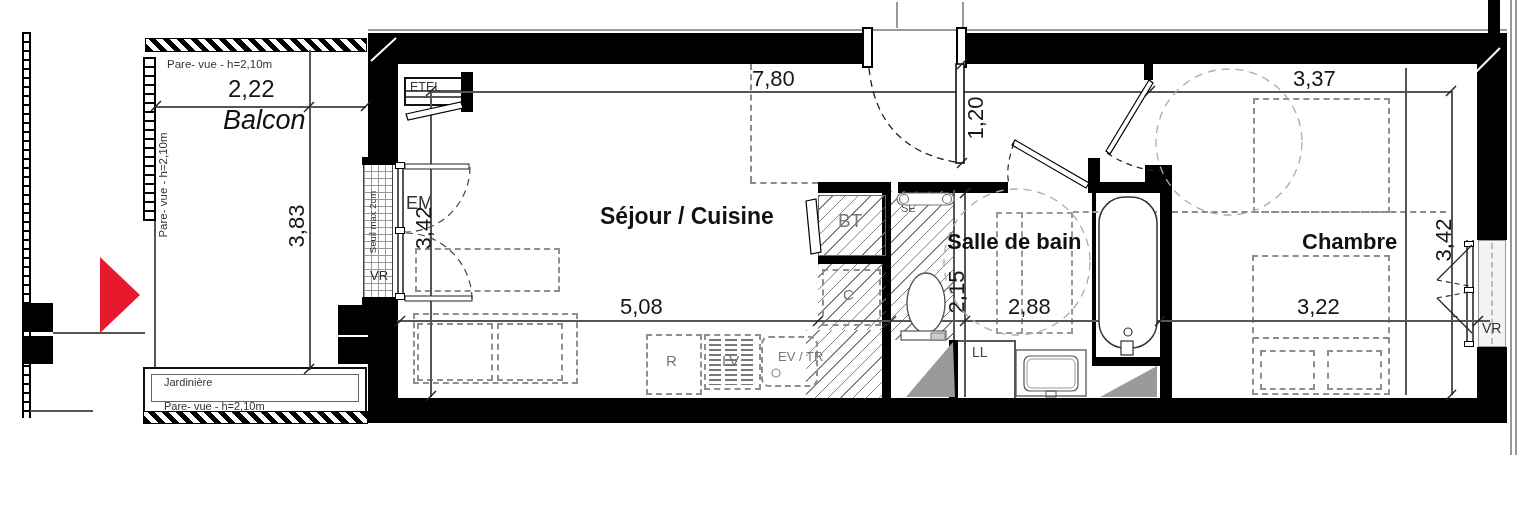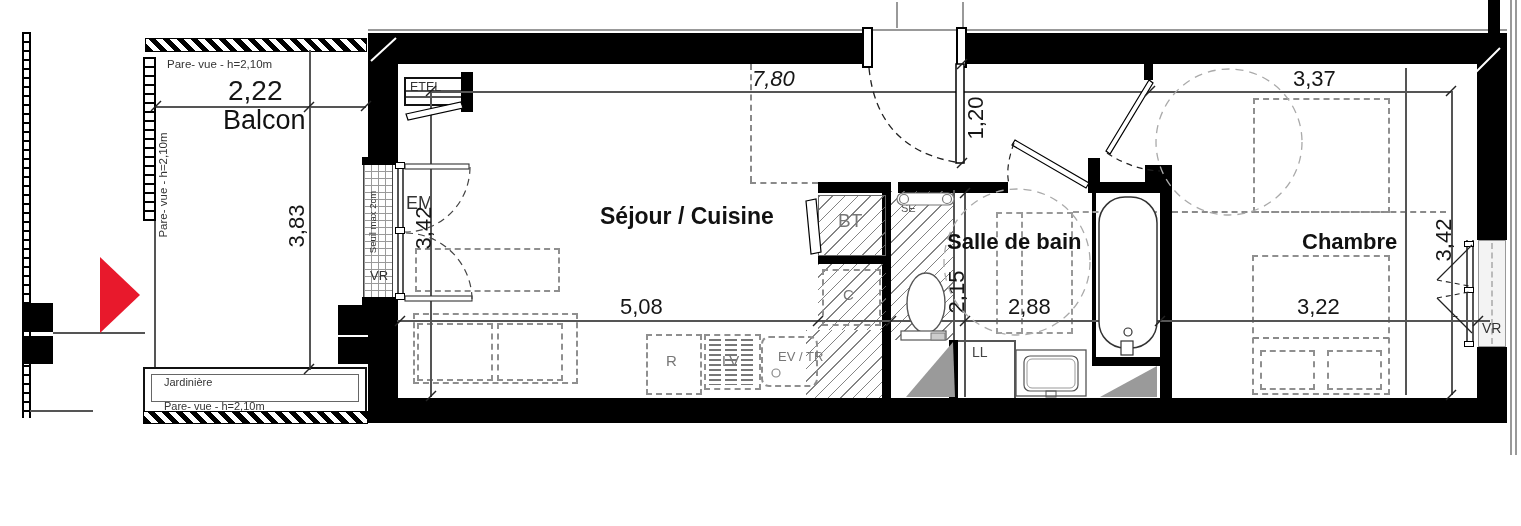--- a/index.html
+++ b/index.html
@@ -47,22 +47,22 @@
   <div class="hatch-pv" style="left:145px;top:38px;width:222px;height:14px;"></div>
   <div class="railing" style="left:143px;top:57px;width:13px;height:164px;"></div>
   <div class="thin" style="left:154px;top:221px;width:2px;height:194px;"></div>
   <div class="box" style="left:143px;top:367px;width:224px;height:46px;"></div>
   <div class="abs" style="left:151px;top:374px;width:208px;height:28px;border:1px solid #666;box-sizing:border-box;"></div>
   <div class="lbl" style="left:164px;top:376px;font-size:11px;">Jardinière</div>
   <div class="lbl" style="left:164px;top:400px;font-size:11px;">Pare- vue - h=2,10m</div>
   <div class="hatch-pv" style="left:143px;top:411px;width:225px;height:13px;"></div>
   <div class="lbl" style="left:167px;top:58px;font-size:11.5px;">Pare- vue - h=2,10m</div>
   <div class="lbl rot" style="left:98px;top:174px;width:130px;height:22px;font-size:11.5px;">Pare- vue - h=2,10m</div>
-  <div class="abs" style="left:223px;top:105px;font-size:27px;color:#111;">Balcon</div>
-  <div class="dim" style="left:228px;top:75px;font-size:28px;">2,22</div>
+  <div class="abs" style="left:223px;top:105px;font-style:italic;font-size:27px;color:#111;">Balcon</div>
+  <div class="dim" style="left:228px;top:75px;font-size:24px;">2,22</div>
   <div class="dim rot" style="left:267px;top:215px;width:60px;height:22px;">3,83</div>
   <div class="thin" style="left:156px;top:106px;width:210px;height:2px;"></div>
   <div class="thin" style="left:309px;top:50px;width:2px;height:320px;"></div>
 
   <div class="gray-line" style="left:368px;top:29px;width:1139px;height:2px;"></div>
   <div class="gray-line" style="left:896px;top:2px;width:2px;height:26px;"></div>
   <div class="gray-line" style="left:962px;top:2px;width:2px;height:26px;"></div>
   <div class="wall" style="left:368px;top:33px;width:500px;height:31px;"></div>
   <div class="wall" style="left:965px;top:33px;width:542px;height:31px;"></div>
   <div class="wall" style="left:368px;top:33px;width:30px;height:130px;"></div>
@@ -161,21 +161,21 @@
   <div class="lbl" style="left:1482px;top:320px;font-size:14px;">VR</div>
 
   <div class="thin" style="left:431px;top:91px;width:1021px;height:2px;"></div>
   <div class="thin" style="left:961px;top:64px;width:2px;height:99px;"></div>
   <div class="thin" style="left:430px;top:91px;width:2px;height:306px;"></div>
   <div class="thin" style="left:964px;top:193px;width:2px;height:204px;"></div>
   <div class="thin" style="left:397px;top:320px;width:1093px;height:2px;"></div>
   <div class="thin" style="left:1405px;top:68px;width:2px;height:327px;"></div>
   <div class="thin" style="left:1451px;top:91px;width:2px;height:304px;"></div>
 
-  <div class="dim" style="left:752px;top:66px;font-style:italic;">7,80</div>
+  <div class="dim" style="left:752px;top:66px;">7,80</div>
   <div class="dim" style="left:1293px;top:66px;">3,37</div>
   <div class="dim rot" style="left:946px;top:107px;width:60px;height:22px;">1,20</div>
   <div class="dim rot" style="left:394px;top:217px;width:60px;height:22px;">3,42</div>
   <div class="dim rot" style="left:927px;top:281px;width:60px;height:22px;">2,15</div>
   <div class="dim rot" style="left:1414px;top:229px;width:60px;height:22px;">3,42</div>
   <div class="dim" style="left:620px;top:294px;">5,08</div>
   <div class="dim" style="left:1008px;top:294px;">2,88</div>
   <div class="dim" style="left:1297px;top:294px;">3,22</div>
 
   <div class="room" style="left:600px;top:203px;font-size:23px;">Séjour / Cuisine</div>

